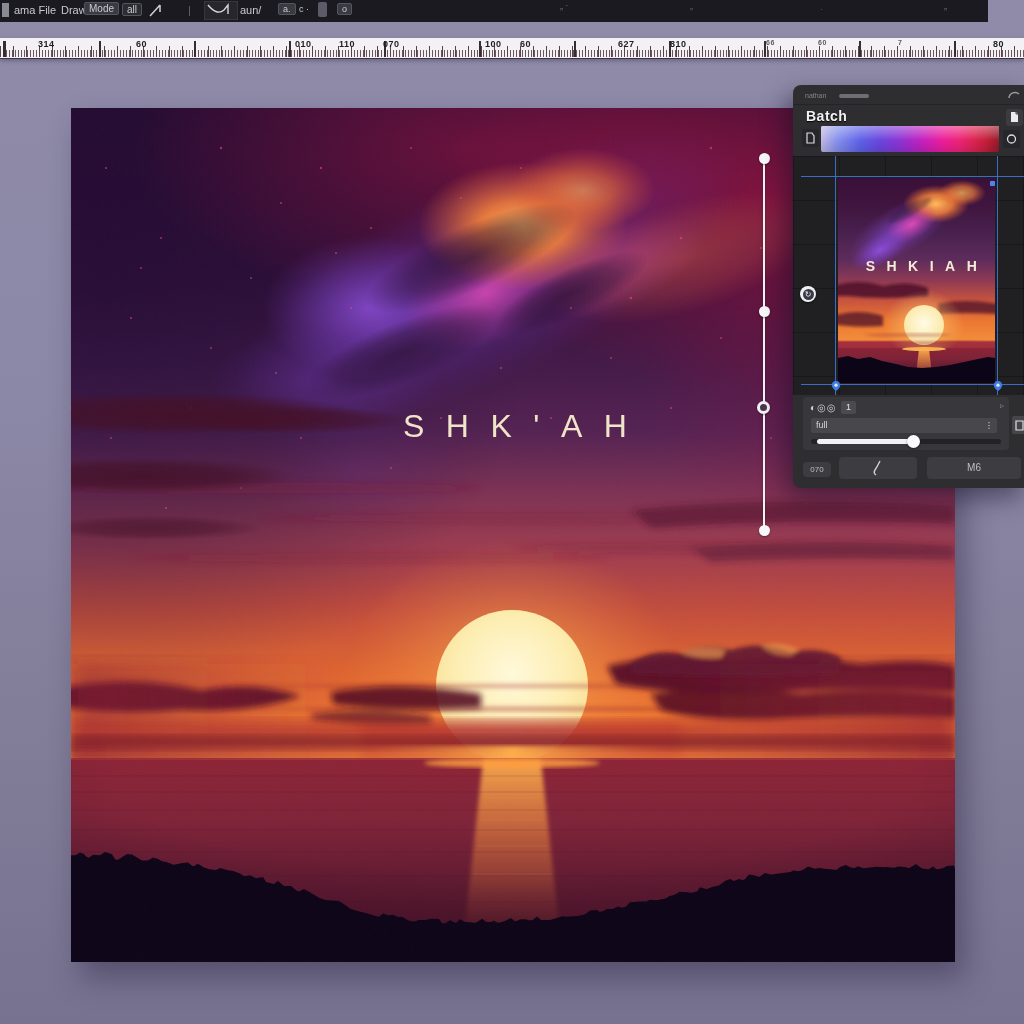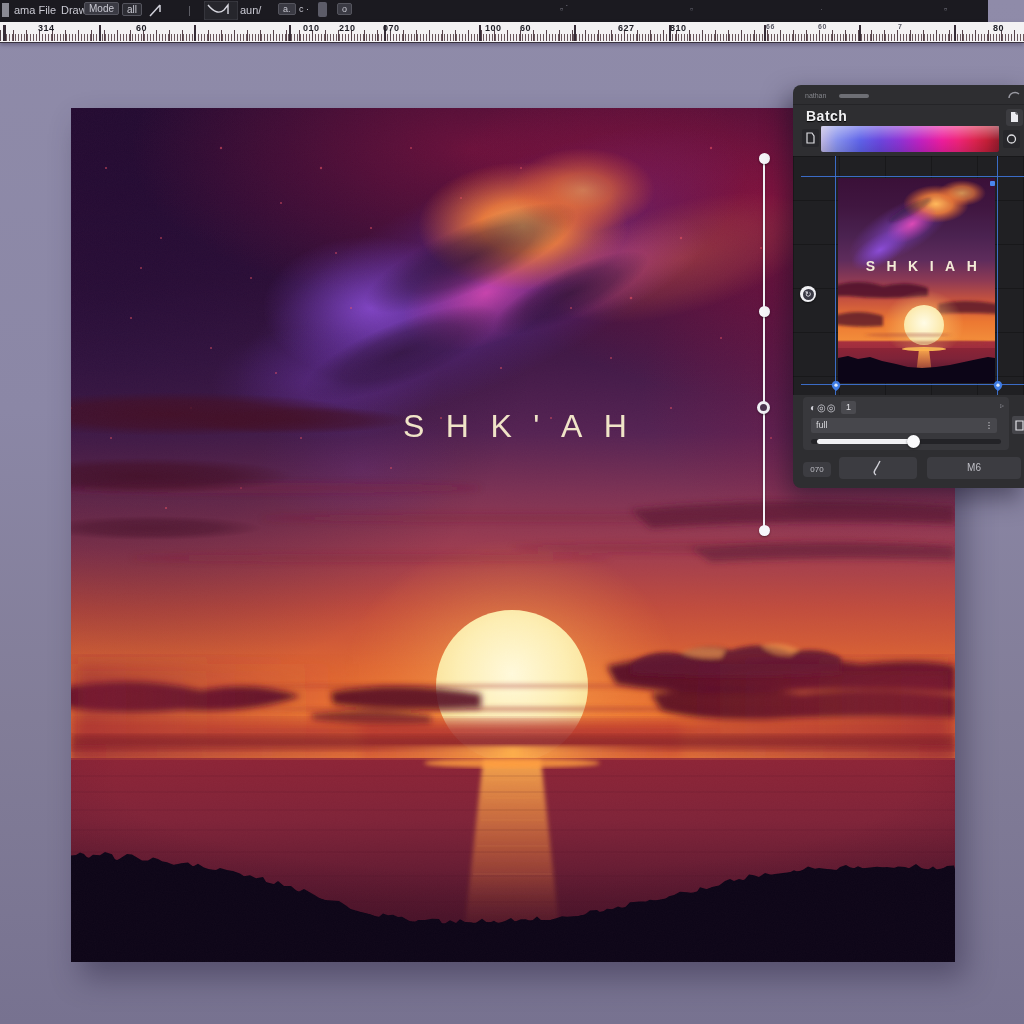--- a/index.html
+++ b/index.html
@@ -8,21 +8,21 @@
   body { position:relative; transform:translateZ(0);
     background:linear-gradient(180deg,#8f8ba9 0%,#8b87a6 40%,#827d98 70%,#777290 100%); }
 
   
   #menubar { position:absolute; left:0; top:0; width:988px; height:22px;
     background:#1b1a20; color:#c9c9d2; font-size:11px; }
   #menubar .mi { position:absolute; top:4px; white-space:nowrap; }
   #menubar .box { background:#3a3a43; border:1px solid #55555e; border-radius:2px; padding:0 4px; }
 
   
-  #ruler { position:absolute; left:0; top:22px; width:1024px; height:21px;
+  #ruler { position:absolute; left:0; top:38px; width:1024px; height:21px;
     background:#f3f1f3; border-bottom:1px solid #3a3340; box-shadow:0 2px 4px rgba(55,48,80,.4); }
   #ruler .comb { position:absolute; left:0; bottom:1px; width:1024px; height:7px;
     background:repeating-linear-gradient(90deg,#6a565c 0 1px,transparent 1px 3px); }
   #ruler .comb2 { position:absolute; left:0; bottom:1px; width:1024px; height:11px;
     background:repeating-linear-gradient(90deg,#55424a 0 1px,transparent 1px 13px); }
   .tick { position:absolute; bottom:1px; width:1.5px; height:16px; background:#362c36; }
   .num { position:absolute; top:1px; font-size:9px; font-weight:bold; color:#1c1c24; letter-spacing:0.5px; }
 
   
   #canvas { position:absolute; left:71px; top:108px; width:884px; height:854px;
@@ -108,22 +108,22 @@
   <div class="tick" style="left:289px;"></div>
   <div class="tick" style="left:384px;"></div>
   <div class="tick" style="left:479px;"></div>
   <div class="tick" style="left:574px;"></div>
   <div class="tick" style="left:669px;"></div>
   <div class="tick" style="left:764px;"></div>
   <div class="tick" style="left:859px;"></div>
   <div class="tick" style="left:954px;"></div>
   <span class="num" style="left:38px;">314</span>
   <span class="num" style="left:136px;">60</span>
-  <span class="num" style="left:295px;margin-left:8px;">010</span>
-  <span class="num" style="left:339px;">210</span>
+  <span class="num" style="left:295px;">010</span>
+  <span class="num" style="left:339px;">110</span>
   <span class="num" style="left:383px;">070</span>
   <span class="num" style="left:485px;">100</span>
   <span class="num" style="left:520px;">60</span>
   <span class="num" style="left:618px;">627</span>
   <span class="num" style="left:670px;">810</span>
   <span class="num" style="left:766px; font-size:7px; color:#5a5a66;">66</span>
   <span class="num" style="left:818px; font-size:7px; color:#5a5a66;">60</span>
   <span class="num" style="left:898px; font-size:7px; color:#5a5a66;">7</span>
   <span class="num" style="left:993px;">80</span>
 </div>

